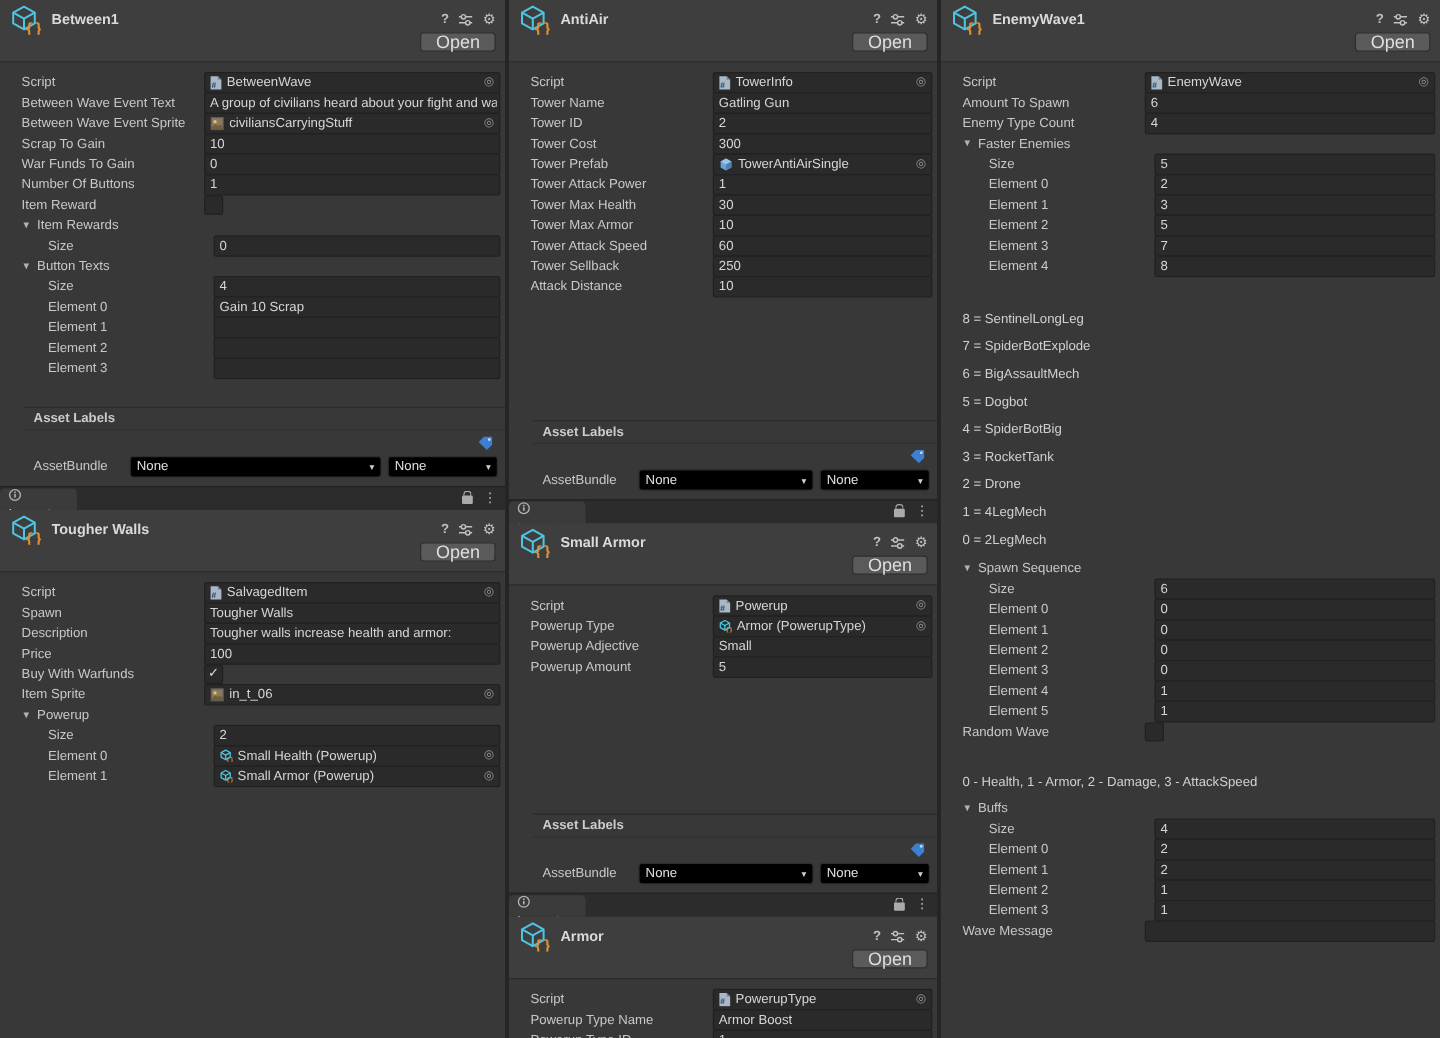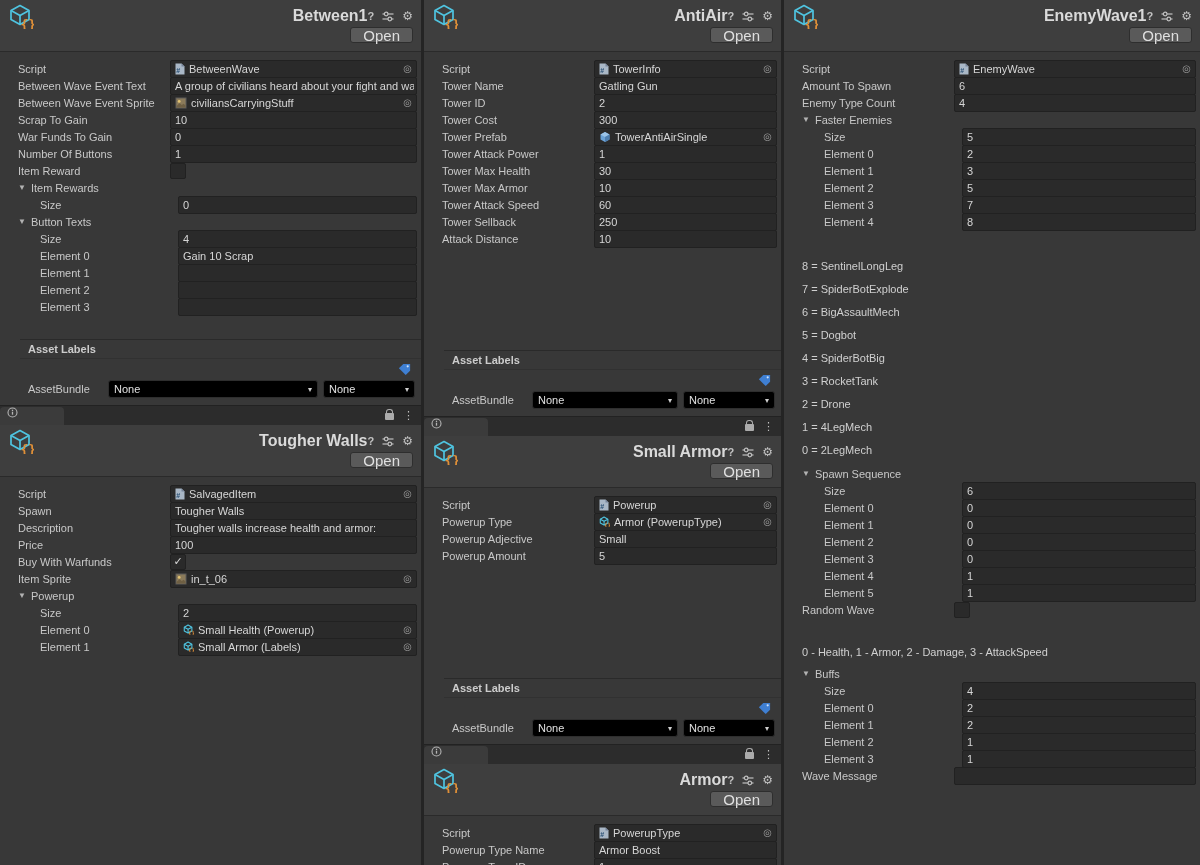--- a/index.html
+++ b/index.html
@@ -6,21 +6,21 @@
   body{width:1200px;height:865px;background:#242424;font-family:"Liberation Sans","DejaVu Sans",sans-serif;font-size:11px;color:#c8c8c8;overflow:hidden;}
   #root{display:flex;gap:3px;width:1200px;height:865px;background:#242424;}
   .col{background:#383838;display:flex;flex-direction:column;overflow:hidden;flex:none;}
   .col:nth-child(1){width:421px;}
   .col:nth-child(2){width:357px;}
   .col:nth-child(3){width:416px;}
 
   .obj-header{flex:none;height:46px;background:#3e3e3e;border-bottom:1px solid #2a2a2a;padding:3px 8px 2px;}
   .oh-top{display:flex;align-items:center;height:26px;}
   .so-icon{flex:none;width:26px;height:26px;margin-right:9px;display:flex;align-items:center;justify-content:center;}
-  .oh-title{flex:1;font-weight:bold;font-size:16px;color:#dadada;white-space:nowrap;overflow:hidden;text-align:right;}
+  .oh-title{flex:1;font-weight:bold;font-size:12px;color:#dadada;white-space:nowrap;overflow:hidden;}
   .oh-icons{flex:none;display:flex;align-items:center;gap:8px;}
   .help-icon{color:#c2c2c2;font-weight:bold;cursor:default;}
   .presets-icon{display:flex;align-items:center;}
   .gear-icon{color:#c2c2c2;font-size:12px;line-height:1;}
   .oh-bottom{display:flex;justify-content:flex-end;height:16px;margin-top:-2px;}
   .open-btn{background:#5a5a5a;border:1px solid #2e2e2e;border-radius:3px;color:#dfdfdf;font-size:15px;font-family:inherit;height:16px;padding:0 12px;line-height:13px;cursor:default;}
 
   .rows{flex:none;padding-top:8px;}
   .prow{height:17px;display:flex;align-items:center;padding-left:18px;padding-right:4px;}
   .prow.ind1{padding-left:40px;}
@@ -444,21 +444,21 @@
               <span class="ficon">
                 <svg width="11" height="11" viewBox="0 0 26 26">
                   <g fill="none" stroke="#4fc4e0" stroke-width="2.6" stroke-linejoin="round">
                     <path d="M12 2.5 L21 7.5 L21 16.5 L12 21.5 L3 16.5 L3 7.5 Z"></path>
                     <path d="M3 7.5 L12 12.5 L21 7.5"></path>
                     <path d="M12 12.5 L12 21.5"></path>
                   </g>
                   <text x="12.5" y="25.5" font-size="13" font-weight="bold" fill="#e09038" font-family="DejaVu Sans Mono,monospace">{}</text>
                 </svg>
               </span>
-              <span class="fval">Small Armor (Labels)</span>
+              <span class="fval">Small Armor (Powerup)</span>
               <span class="picker">◎</span>
             </div>
           </div>
         </div>
       </div>
     </div>
     <div class="col">
       <div class="obj-header">
         <div class="oh-top">
           <span class="so-icon">

